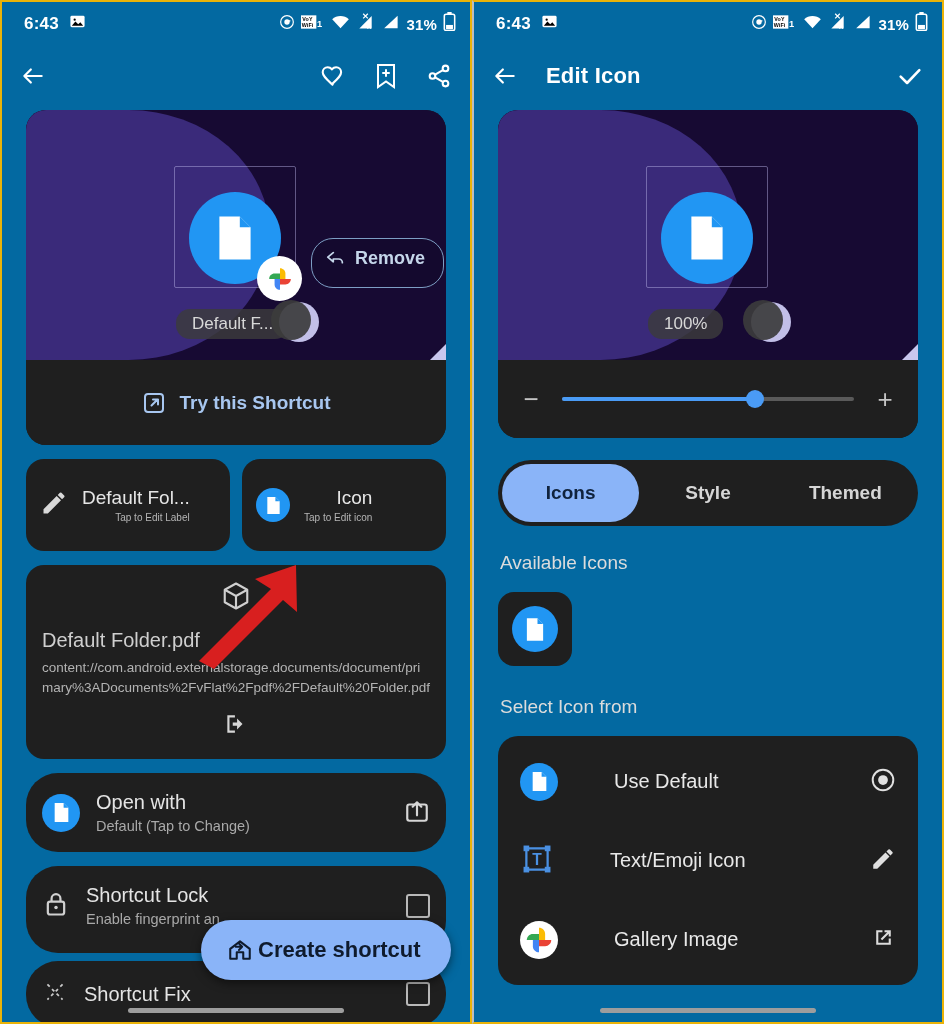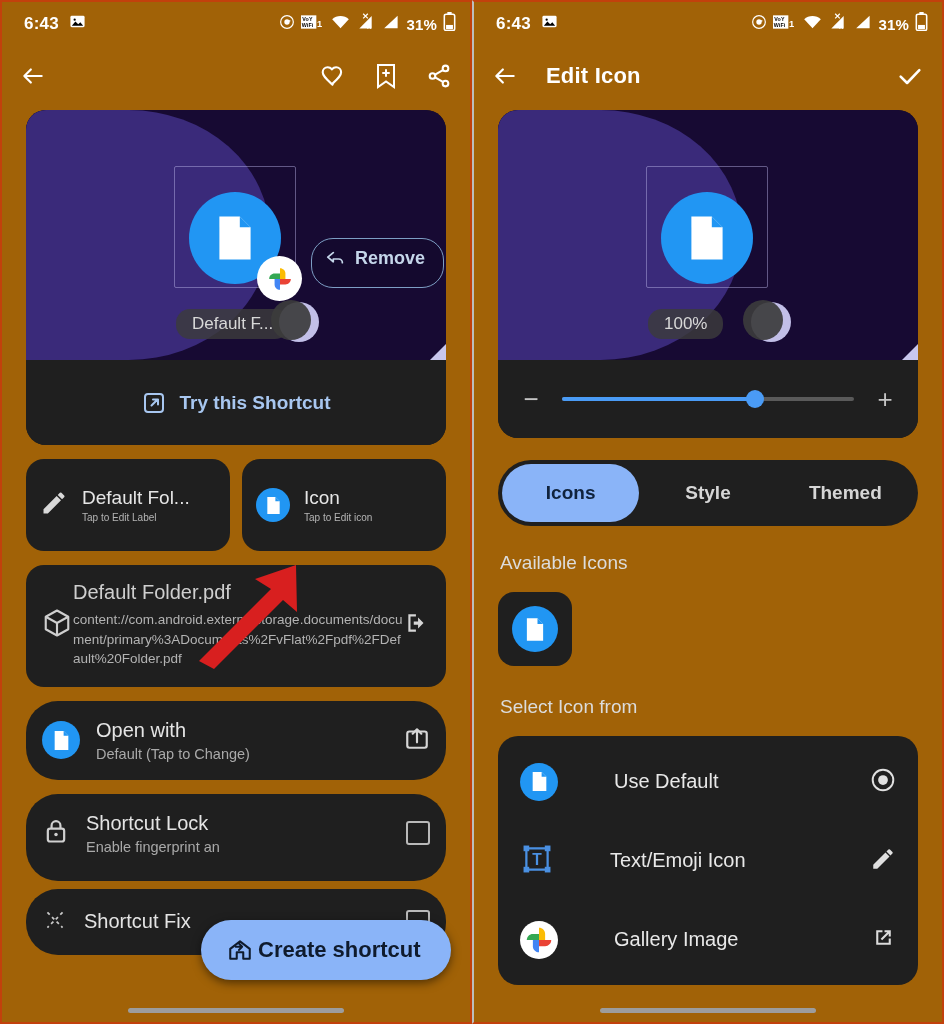--- a/index.html
+++ b/index.html
@@ -10,23 +10,23 @@
     overflow: hidden;
   }
   .screens {
     width: 944px; height: 1024px;
     display: flex;
     background: #ffffff;
   }
   .phone {
     position: relative;
     height: 1024px;
-    background: #a16207;
+    background: #0369a1;
     overflow: hidden;
-    border: 2px solid #c2410c;
+    border: 2px solid #eab308;
   }
   .phone-left  { width: 472px; }
   .phone-right { width: 472px; border-left: 2px solid #bdbdbd; }
 
   
   .statusbar {
     height: 44px;
     display: flex; align-items: center;
     padding: 0 14px 0 22px;
     color: #ffffff;
@@ -141,37 +141,39 @@
   .two-up { display: flex; gap: 12px; margin-top: 14px; }
   .mini-card {
     flex: 1;
     background: #1f1f1f;
     border-radius: 18px;
     height: 92px;
     display: flex; align-items: center;
     padding: 0 14px;
     gap: 14px;
     cursor: pointer;
+    text-align: right;
   }
   .mini-title { color: #e6e6e6; font-size: 19px; line-height: 1.15; }
   .mini-sub   { color: #b5b5b5; font-size: 10px; margin-top: 3px; }
   .blue-dot {
     width: 34px; height: 34px; border-radius: 50%;
     background: #2196f3; flex: 0 0 auto;
     display: flex; align-items: center; justify-content: center;
   }
 
   
   .uri-card {
     margin-top: 14px;
     background: #1f1f1f;
     border-radius: 18px;
     padding: 16px 16px 18px 16px;
-    display: flex; align-items: center; gap: 1px;
-    cursor: pointer;
+    display: flex; align-items: center; gap: 14px;
+    cursor: pointer;
+    flex-direction: column;
   }
   .uri-title { color: #cfcfcf; font-size: 20px; margin-bottom: 6px; }
   .uri-body  { color: #b3b3b3; font-size: 13.5px; line-height: 1.45; word-break: break-all; }
 
   
   .list-card {
     margin-top: 14px;
     background: #1f1f1f;
     border-radius: 32px;
     padding: 18px 16px;

